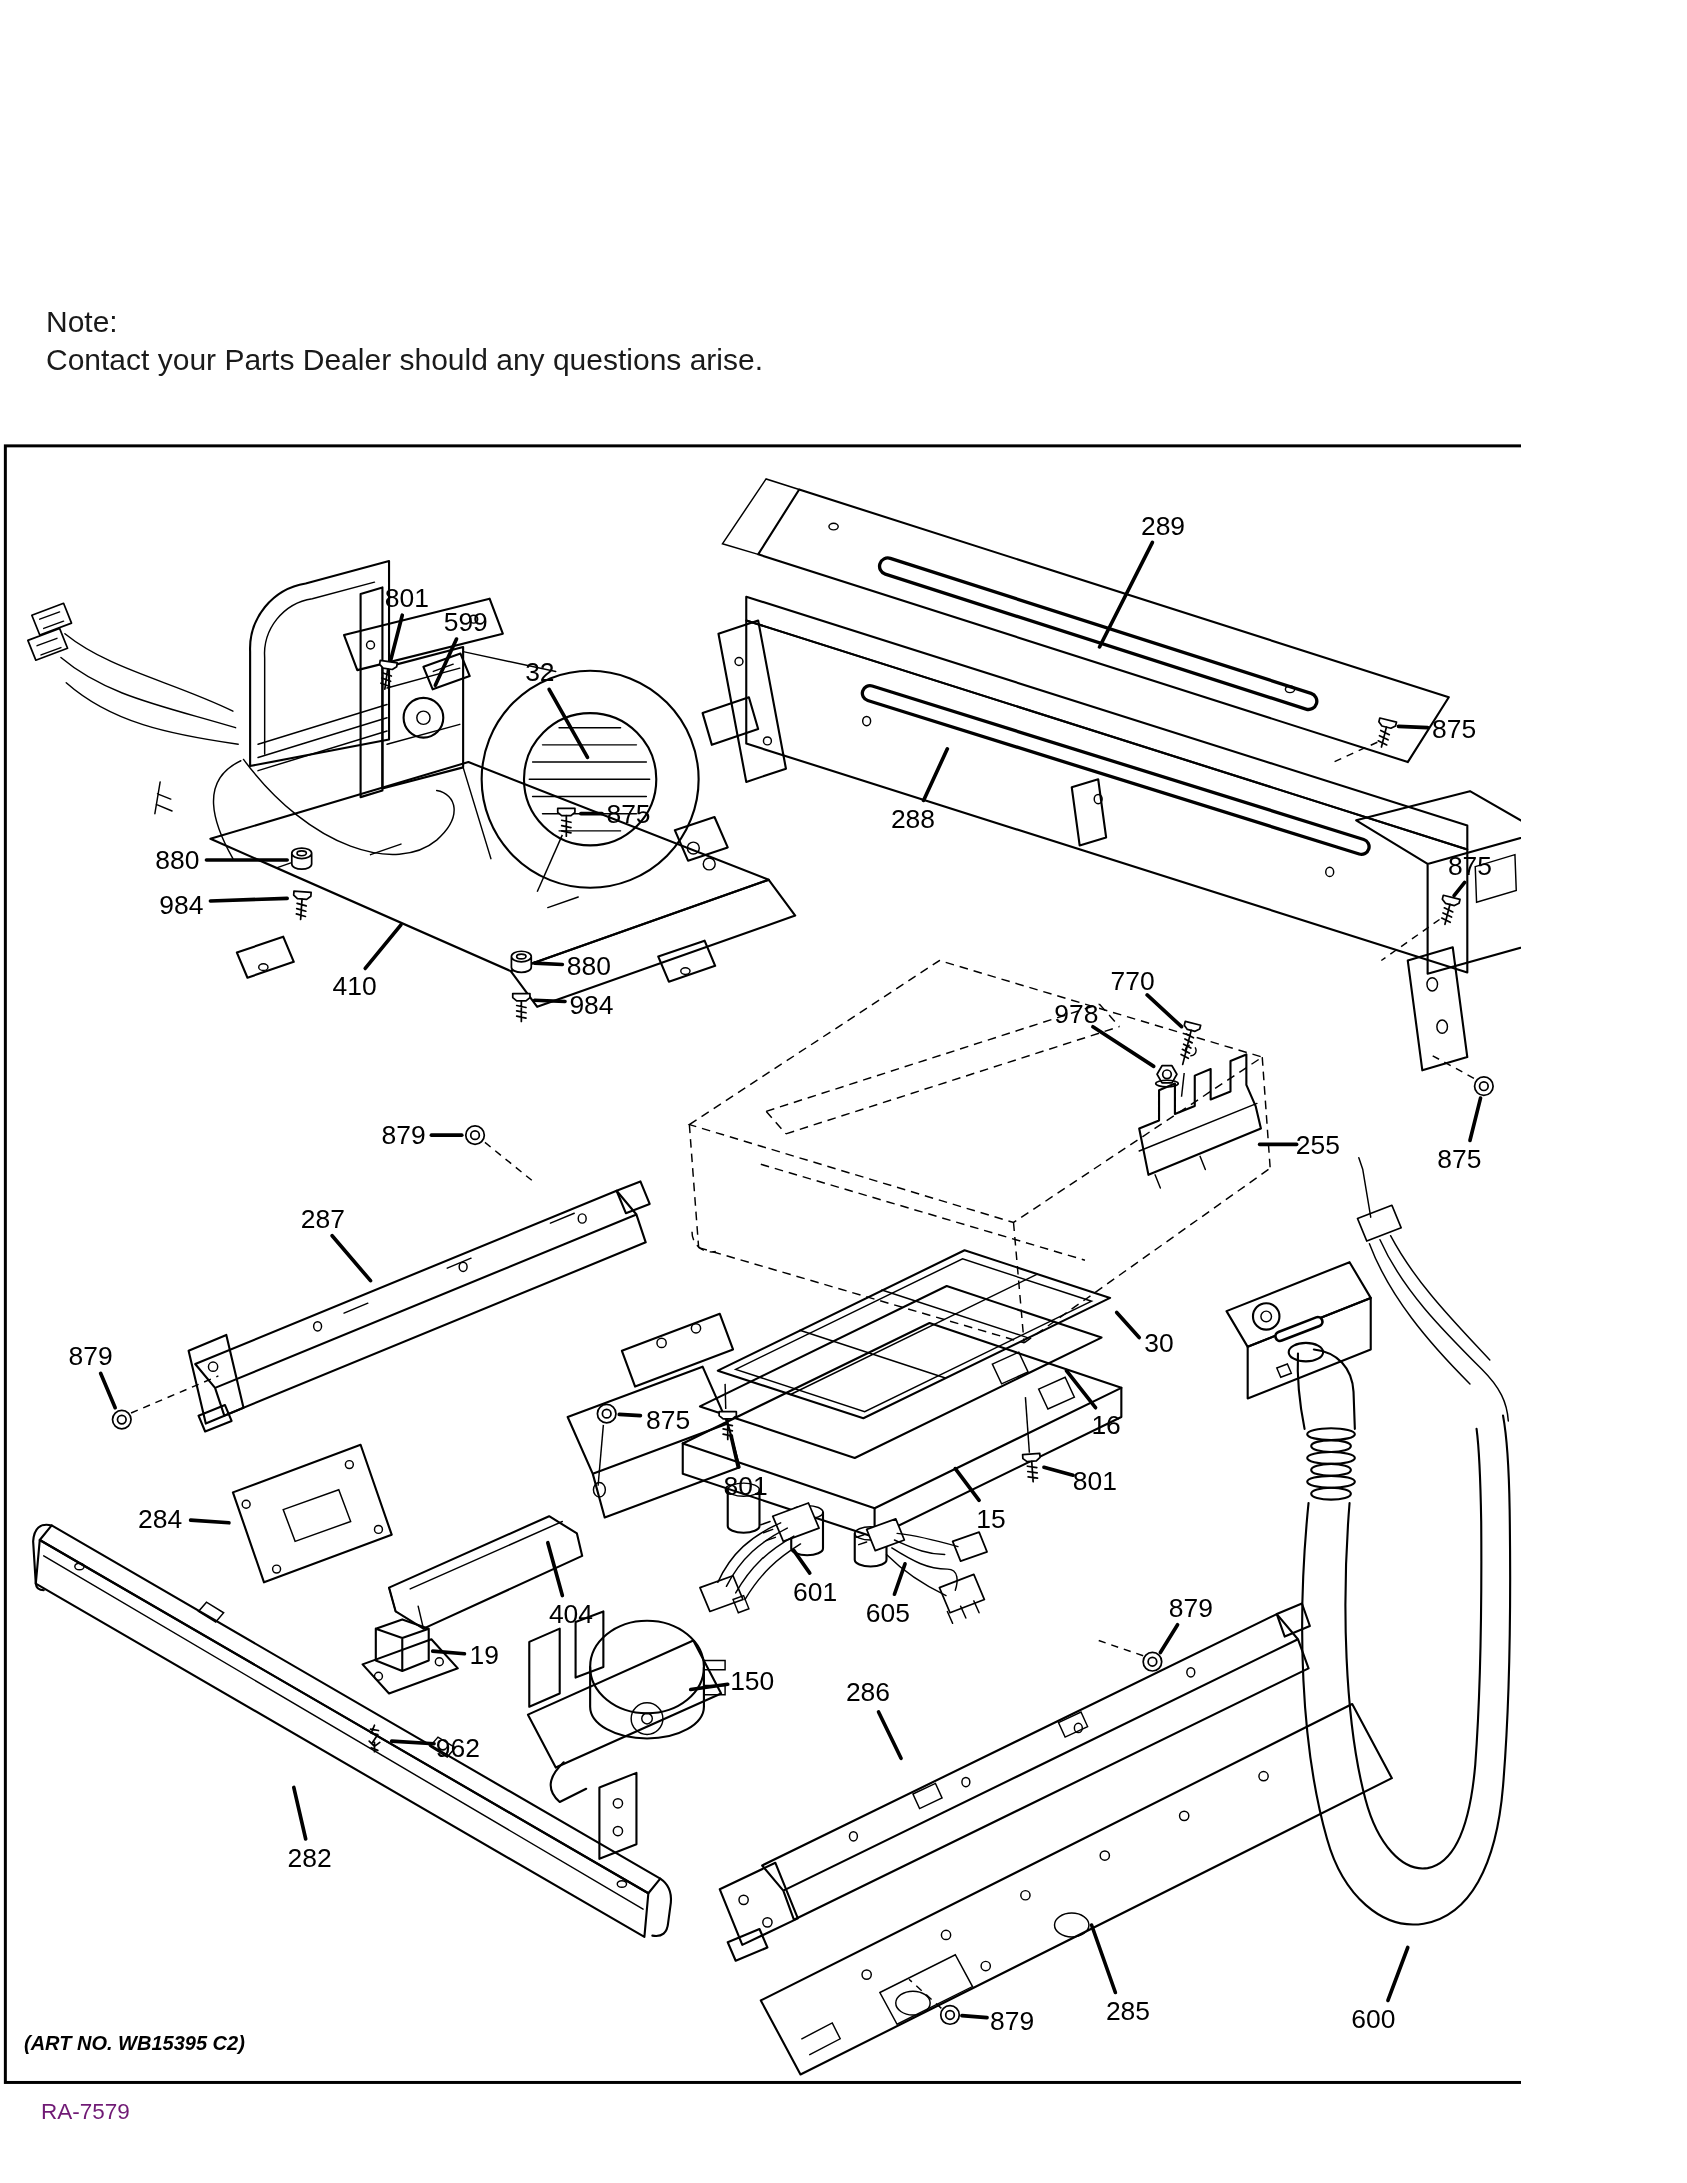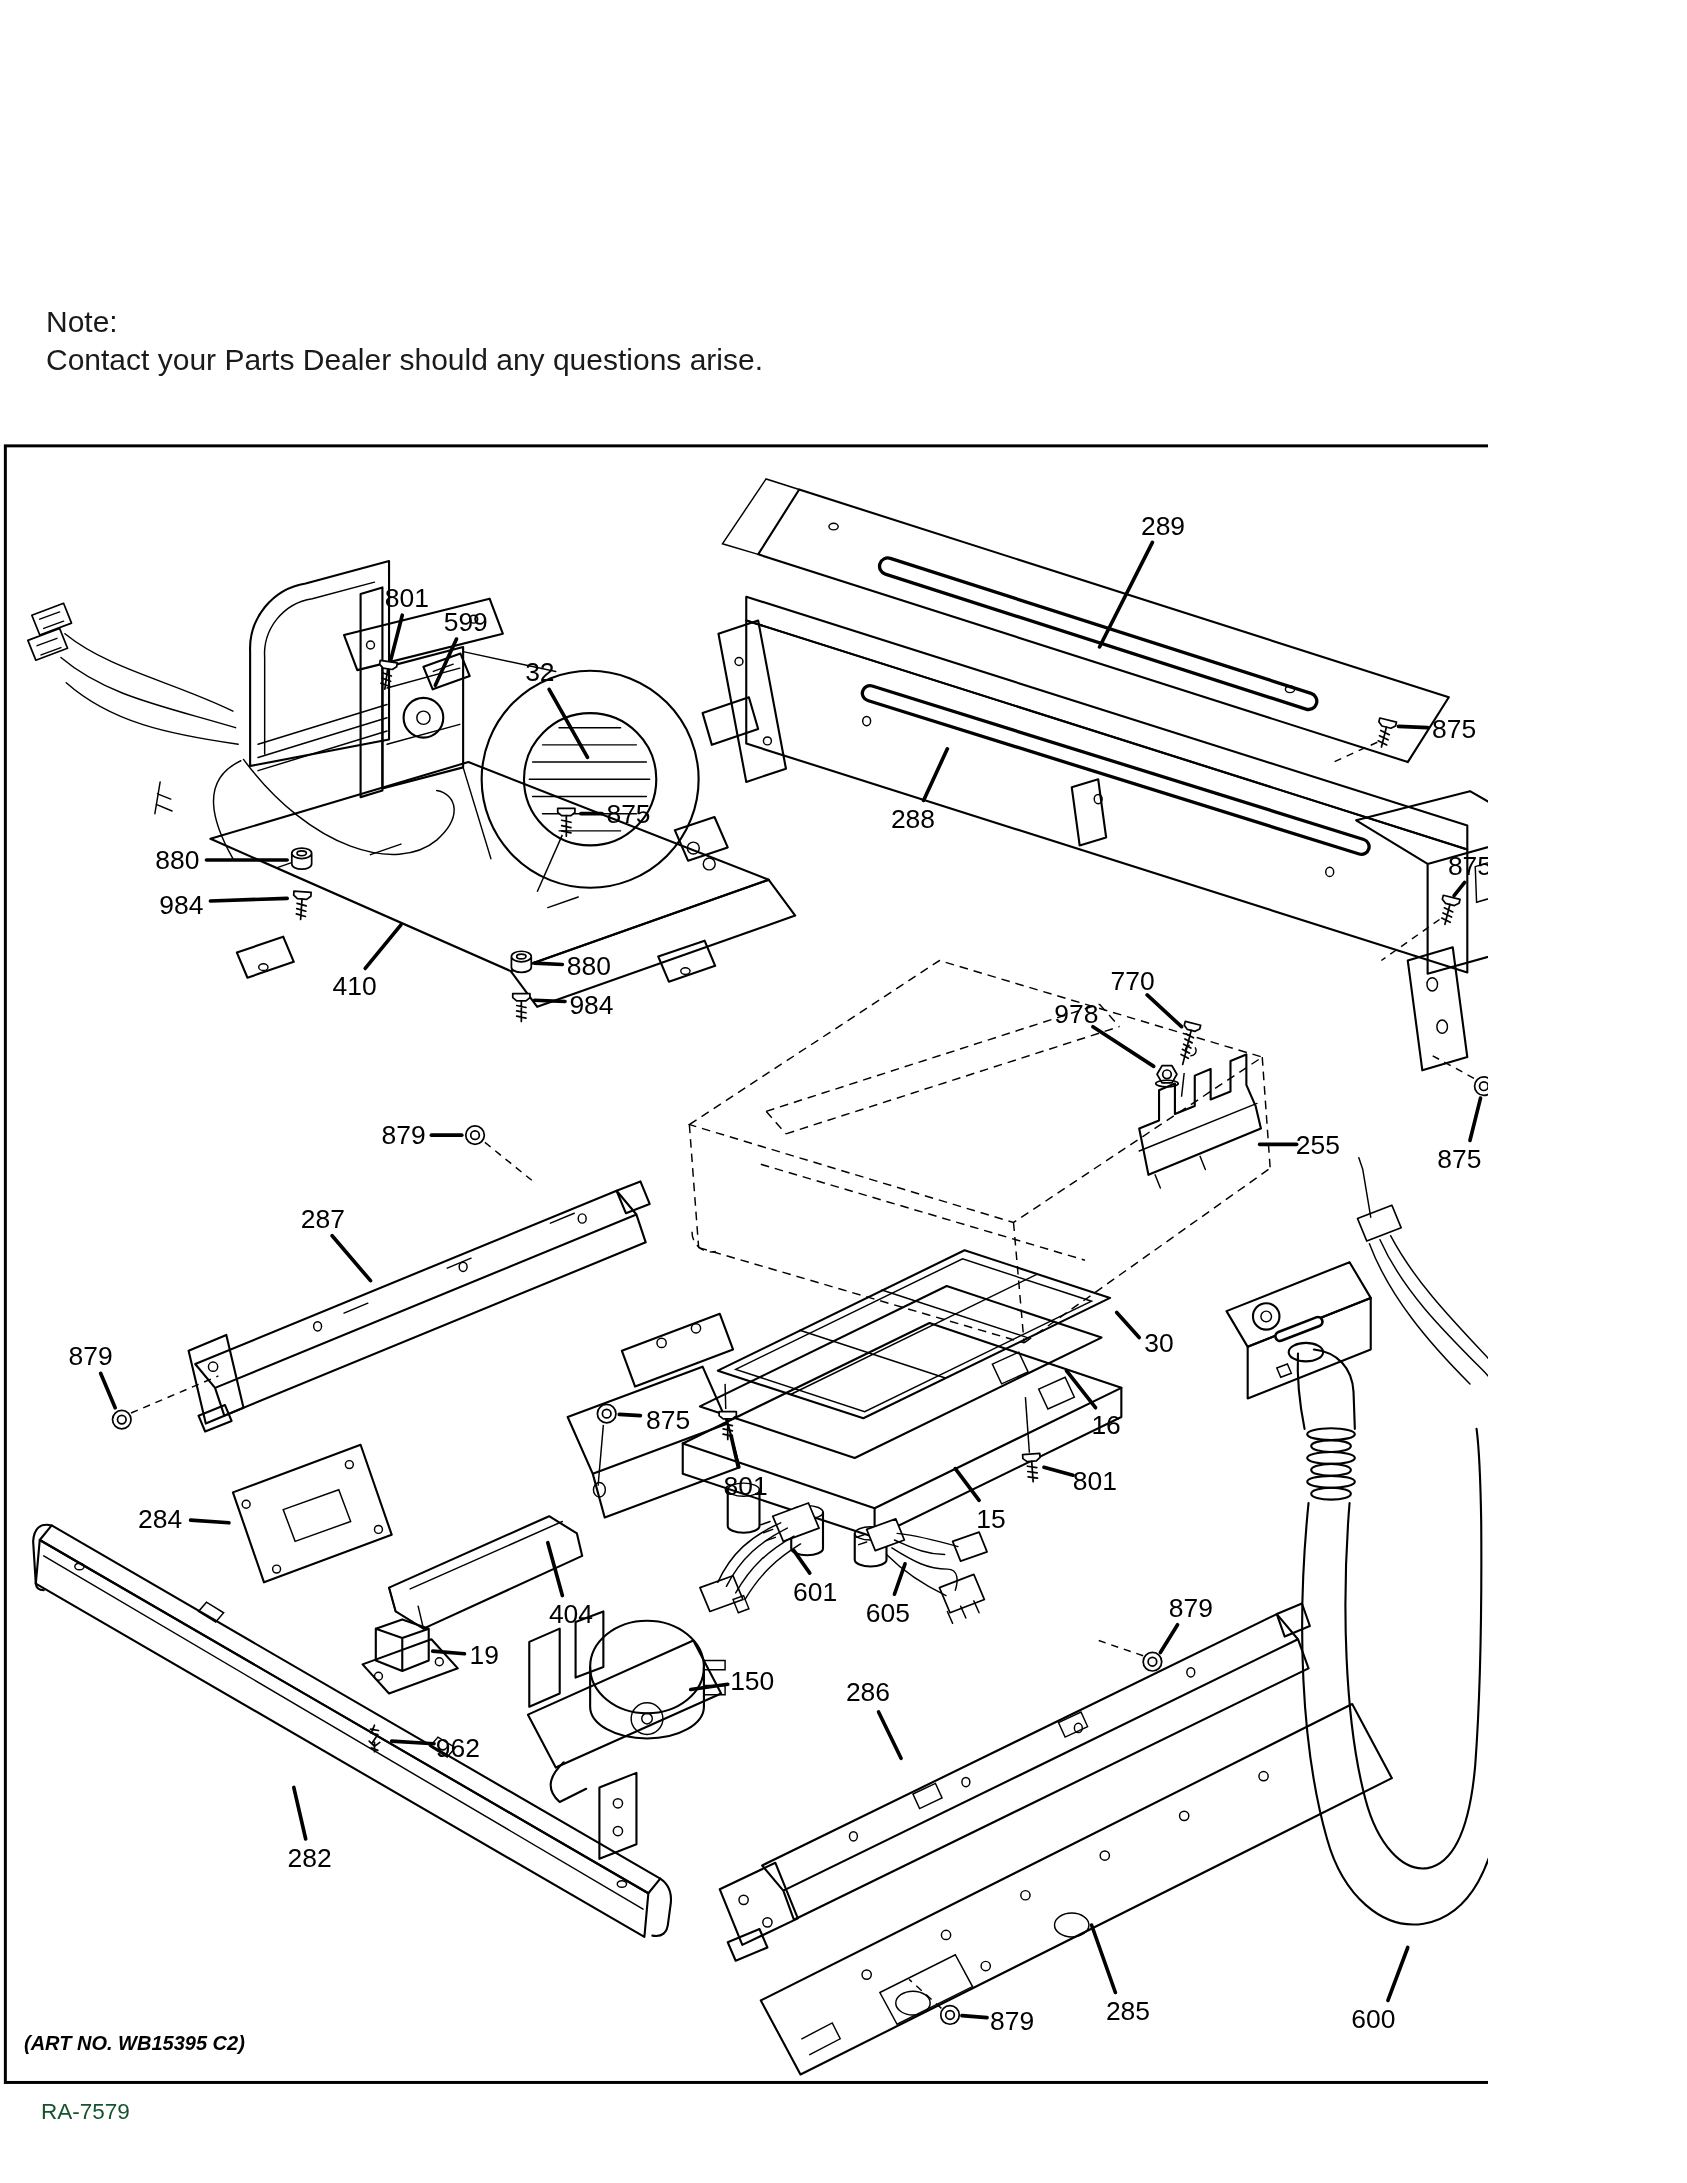--- a/index.html
+++ b/index.html
@@ -1,21 +1,21 @@
 <!DOCTYPE html>
 <html style="font-size:10.6px"><head>
 <meta charset="utf-8">
 <style>
   html,body{margin:0;padding:0;background:#ffffff;}
   .page{position:relative;width:1488px;height:2183px;background:#ffffff;overflow:hidden;
-        font-family:"Liberation Sans",sans-serif;color:#111;}
+        font-family:"Liberation Sans",sans-serif;color:#111;padding-left:33px;}
   .note{position:absolute;left:46px;top:303px;font-size:30px;line-height:38px;color:#1a1a1a;}
   .note p{margin:0;}
   .artno{position:absolute;left:24px;top:2032px;font-size:20px;font-weight:bold;color:#000;font-style:italic;}
-  .doccode{position:absolute;left:41px;top:2099px;font-size:22.5px;color:#14532d;text-align:center;}
+  .doccode{position:absolute;left:41px;top:2099px;font-size:22.5px;color:#701a75;text-align:center;}
   svg.diagram{position:absolute;left:0;top:0;}
   .pl{fill:none;stroke:#000;stroke-width:2.6;stroke-linecap:round;stroke-linejoin:round;}
   .pf{fill:#fff;stroke:#000;stroke-width:2.6;stroke-linejoin:round;}
   .part{fill:none;stroke:#000;stroke-width:3.2;stroke-linecap:round;stroke-linejoin:round;}
   .thin{fill:none;stroke:#000;stroke-width:2.2;stroke-linecap:round;}
   .dashed{fill:none;stroke:#000;stroke-width:2.2;stroke-dasharray:13 9;stroke-linecap:butt;}
   .white{stroke:#fff;fill:none;stroke-linecap:round;}
   .callout-text{font-family:"Liberation Sans",sans-serif;font-size:40px;fill:#000;}
 </style>
 </head>

